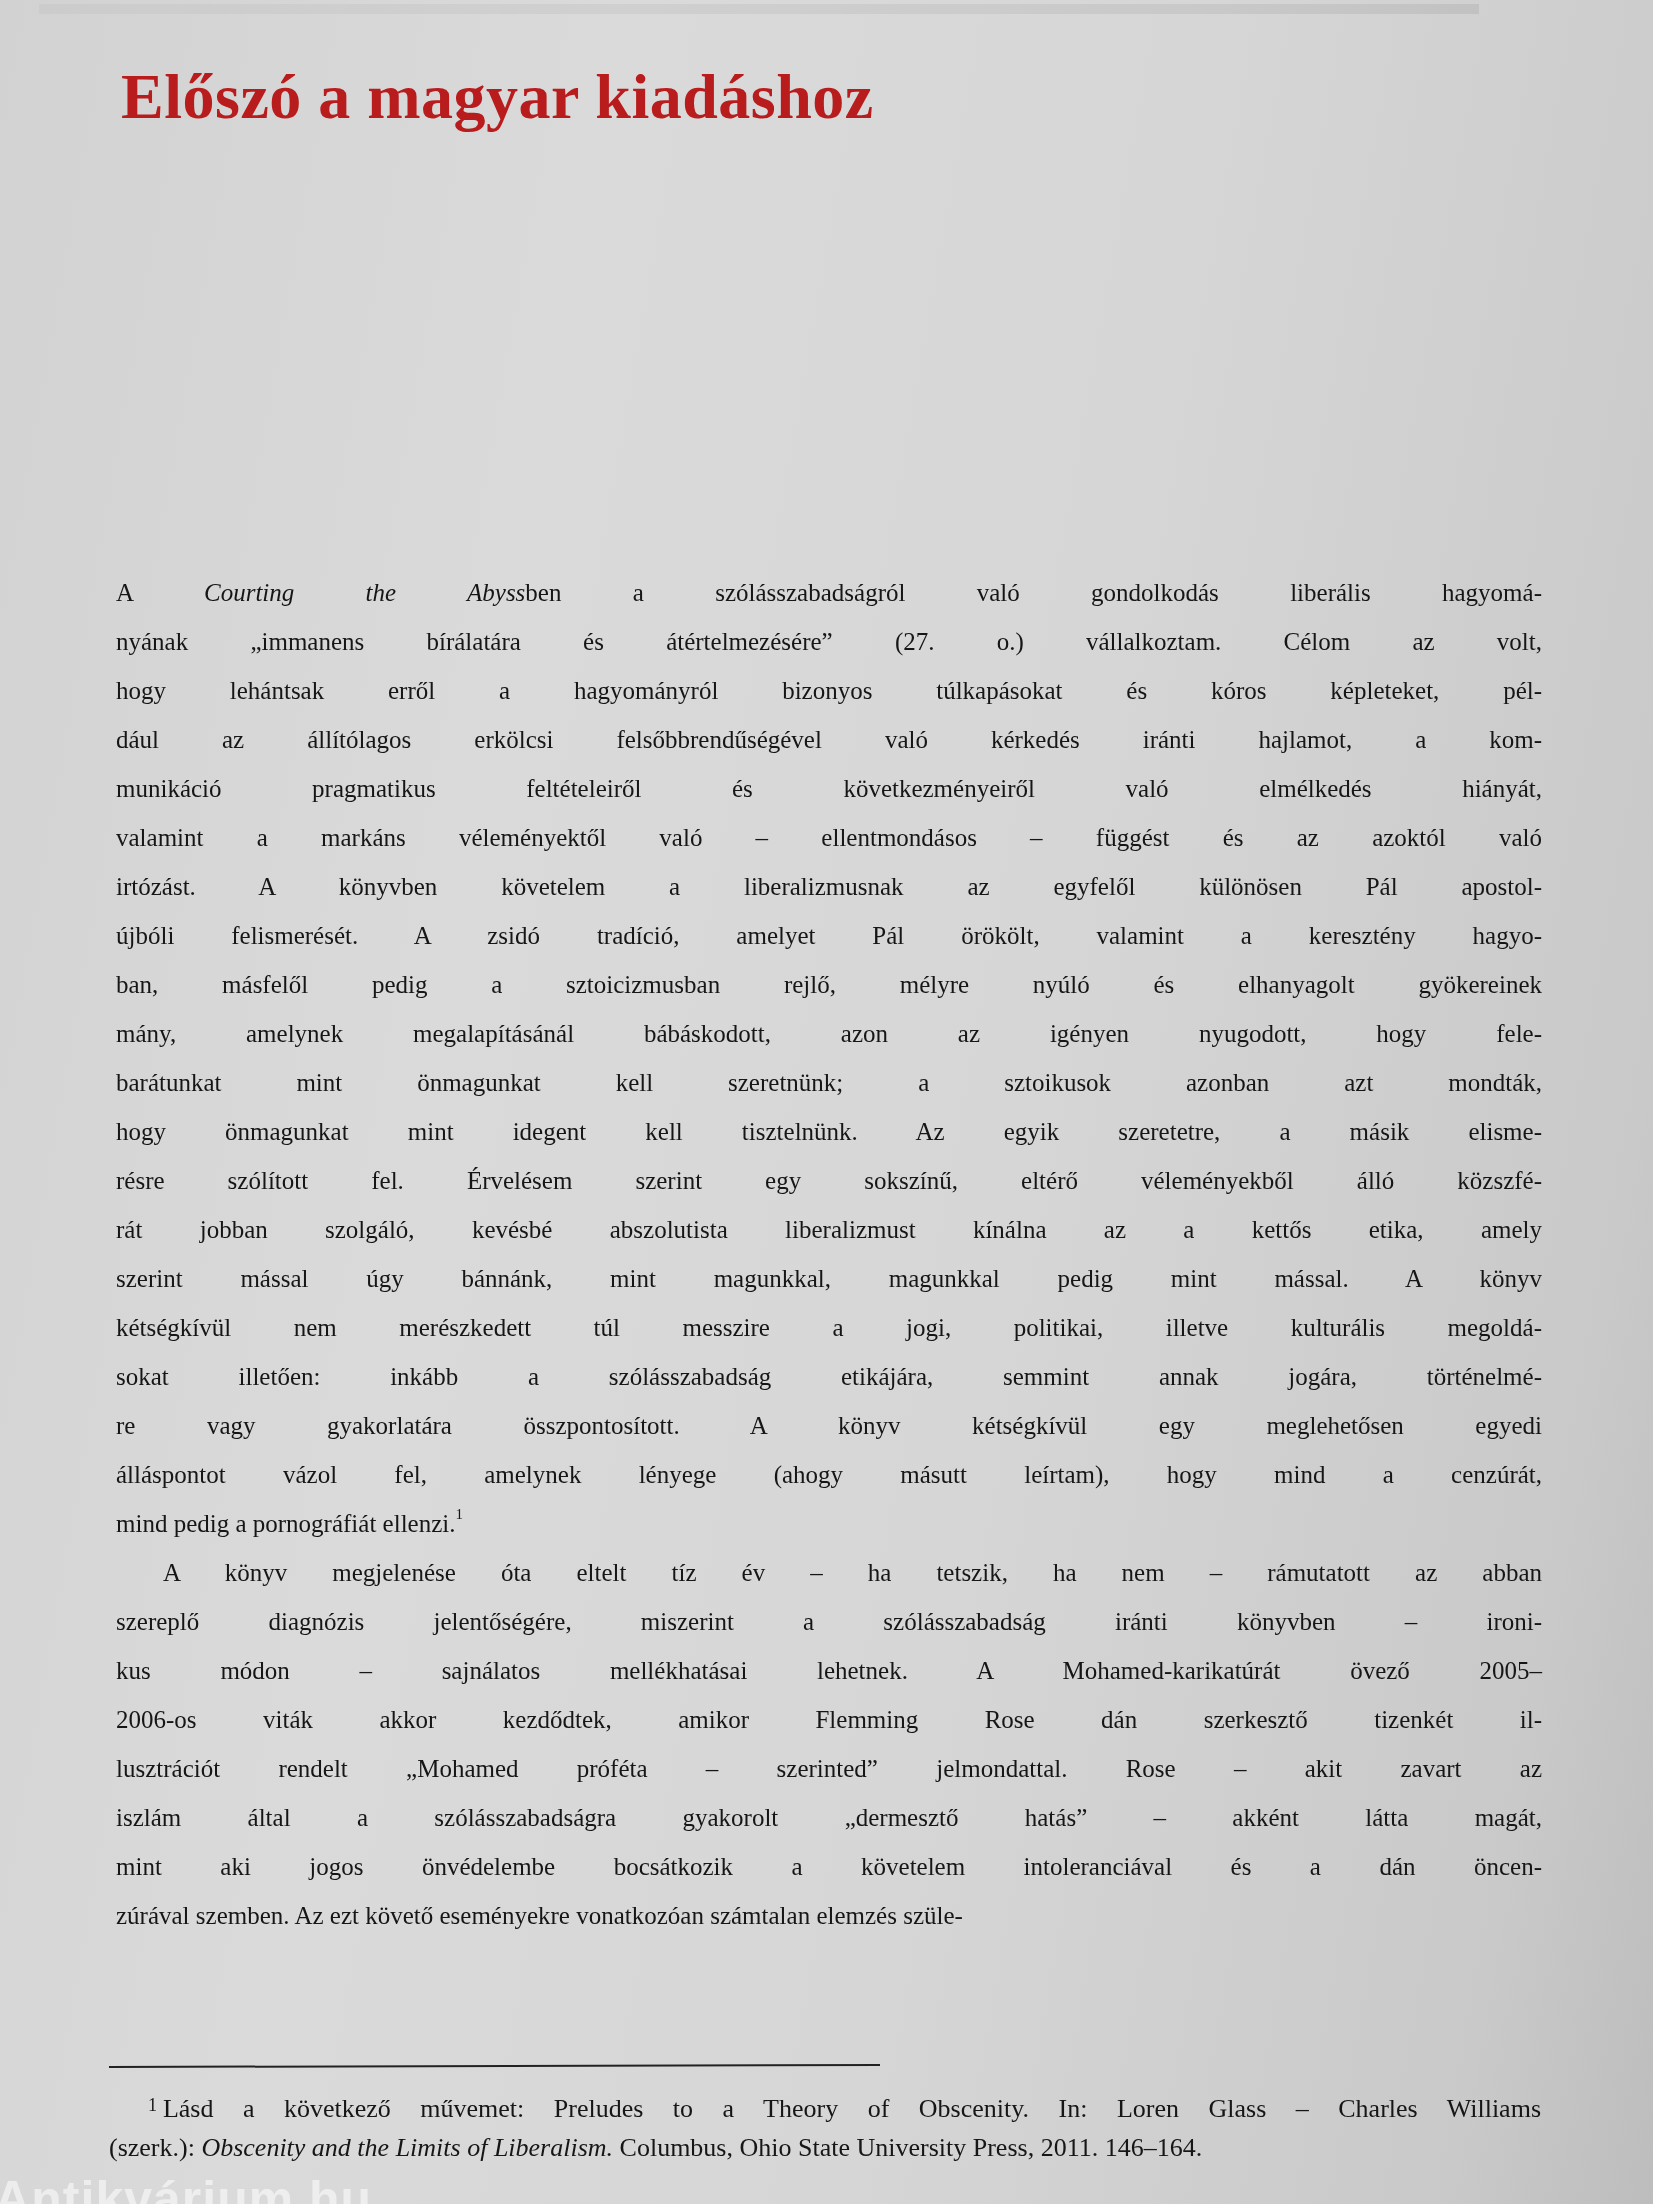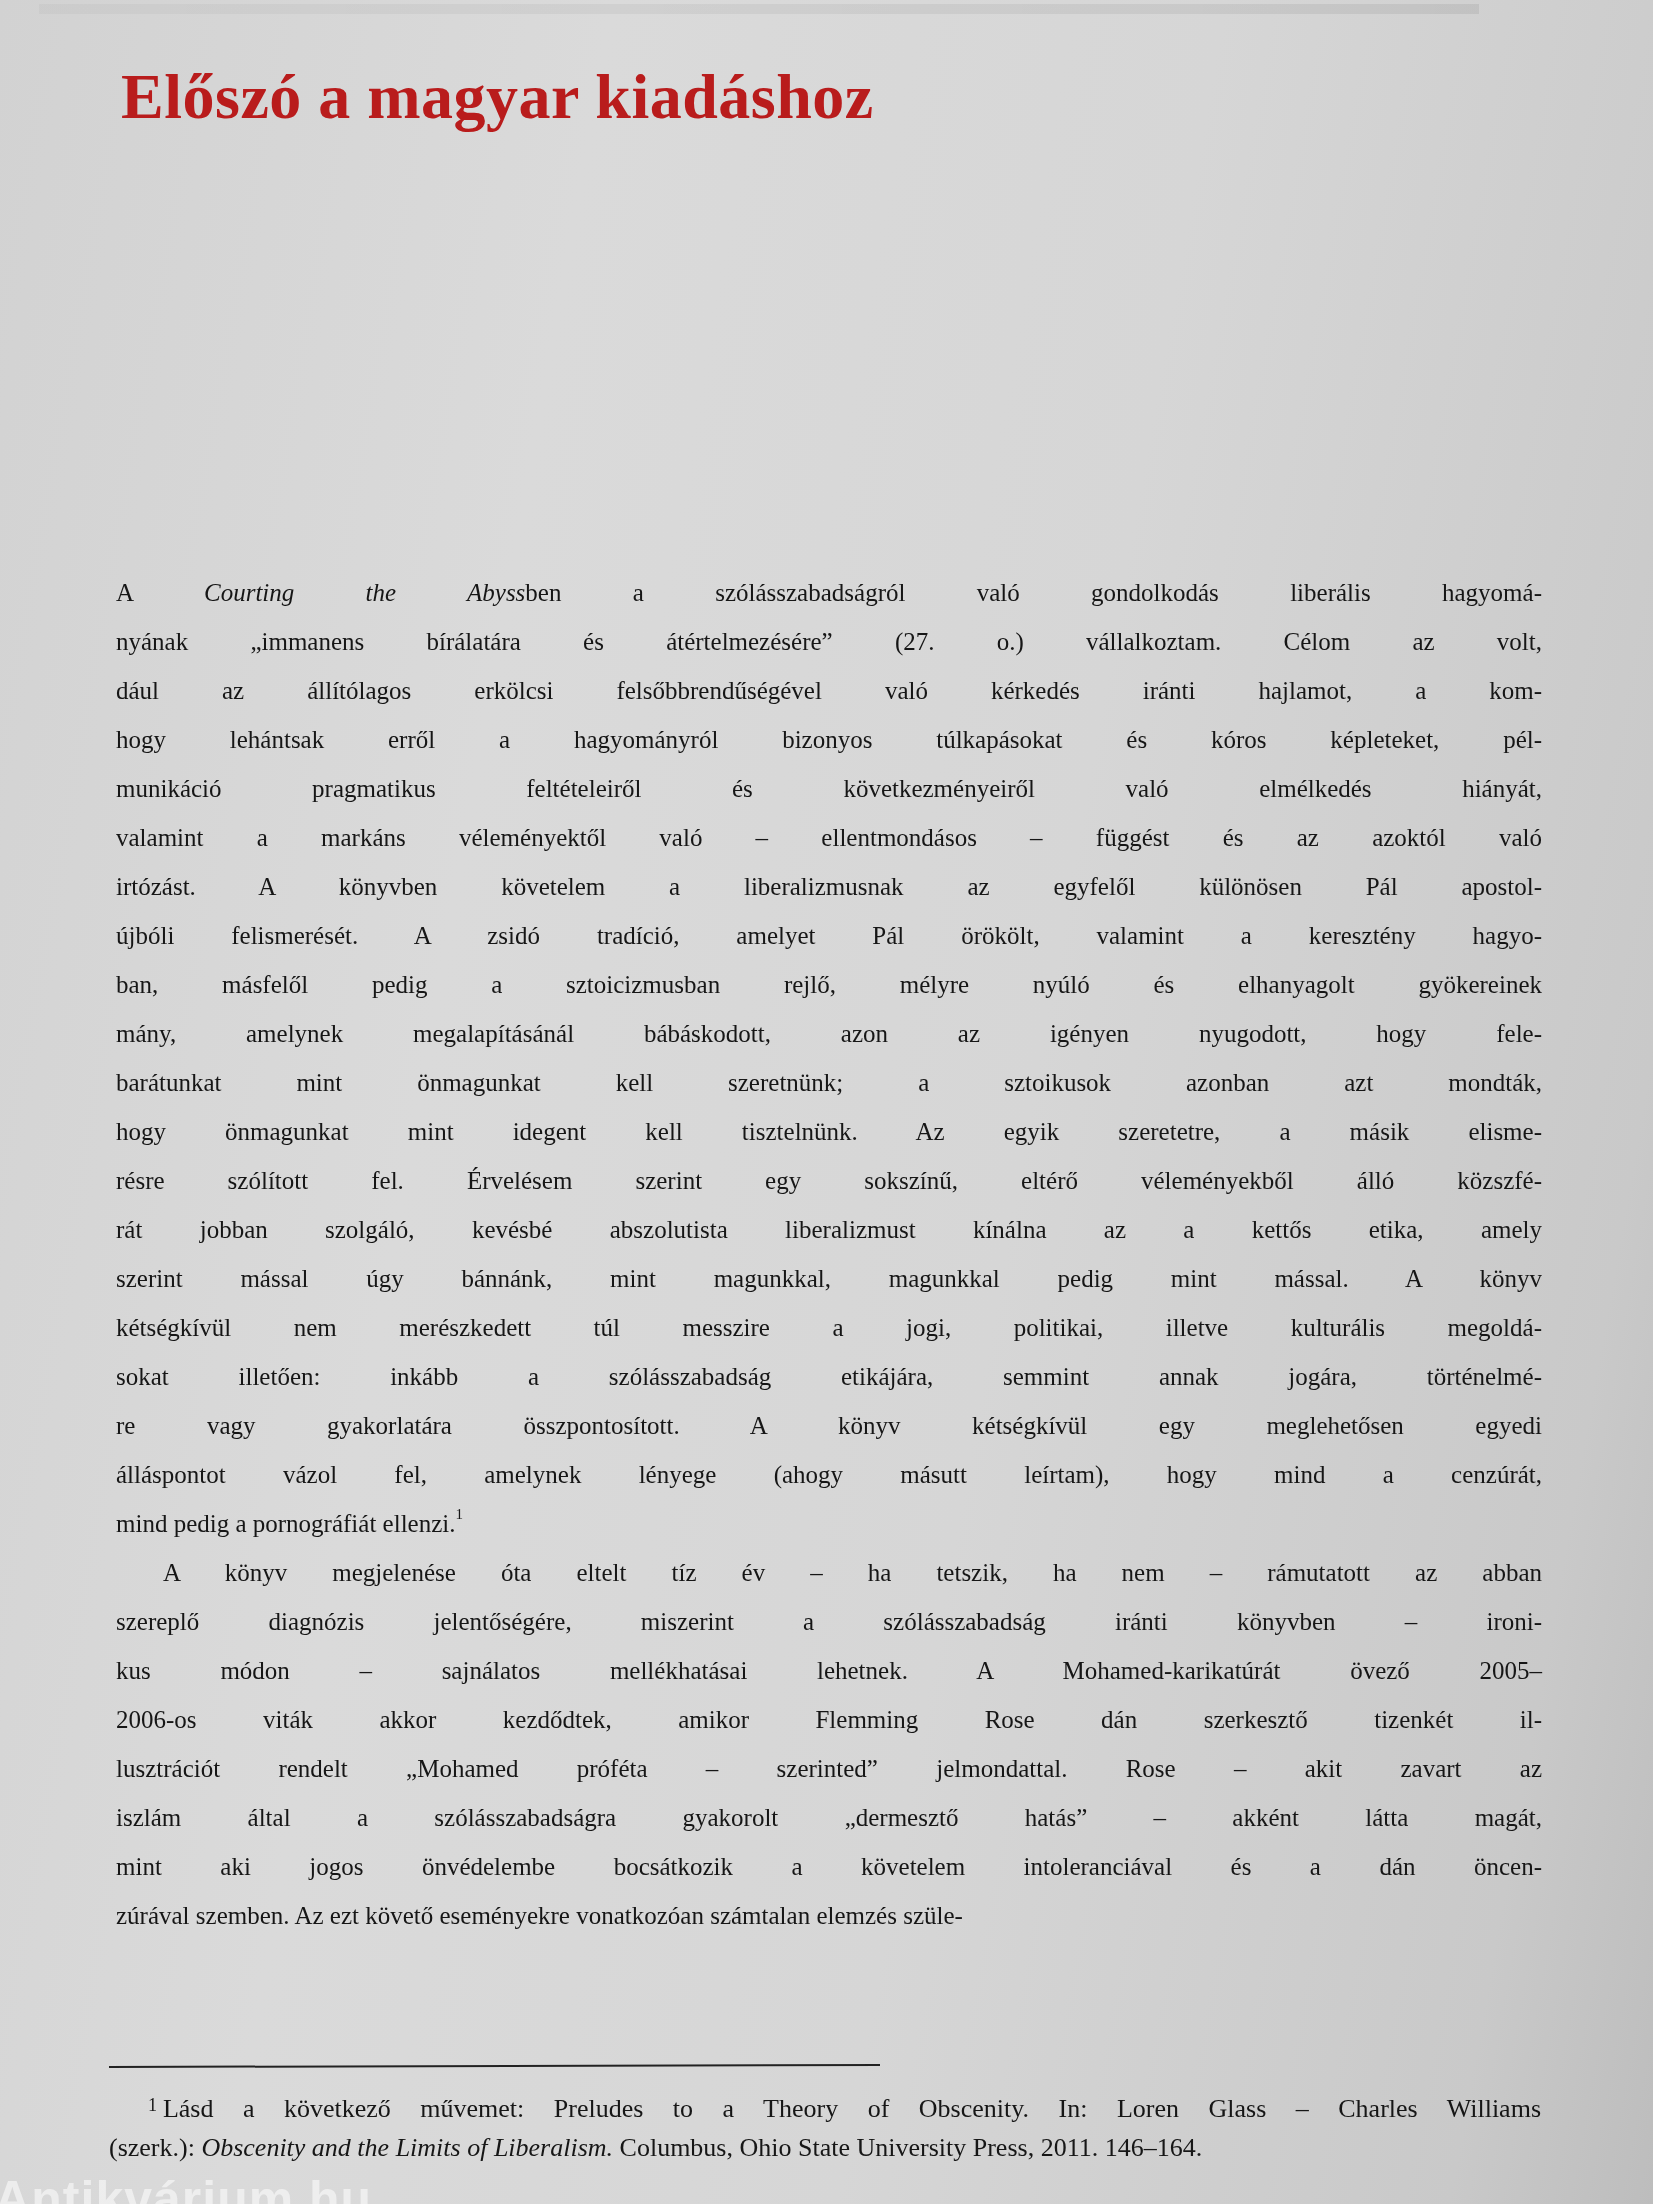--- a/index.html
+++ b/index.html
@@ -36,22 +36,22 @@
 <body>
 
 <div class="topline"></div>
 
 <h1>Előszó a magyar kiadáshoz</h1>
 
 <div class="main" id="main">
     <p>
       <span class="line">A <i>Courting the Abyss</i>ben a szólásszabadságról való gondolkodás liberális hagyomá-</span>
       <span class="line">nyának „immanens bírálatára és átértelmezésére” (27. o.) vállalkoztam. Célom az volt,</span>
+      <span class="line">hogy lehántsak erről a hagyományról bizonyos túlkapásokat és kóros képleteket, pél-</span>
       <span class="line">dául az állítólagos erkölcsi felsőbbrendűségével való kérkedés iránti hajlamot, a kom-</span>
-      <span class="line">hogy lehántsak erről a hagyományról bizonyos túlkapásokat és kóros képleteket, pél-</span>
       <span class="line">munikáció pragmatikus feltételeiről és következményeiről való elmélkedés hiányát,</span>
       <span class="line">valamint a markáns véleményektől való – ellentmondásos – függést és az azoktól való</span>
       <span class="line">irtózást. A könyvben követelem a liberalizmusnak az egyfelől különösen Pál apostol-</span>
       <span class="line">újbóli felismerését. A zsidó tradíció, amelyet Pál örökölt, valamint a keresztény hagyo-</span>
       <span class="line">ban, másfelől pedig a sztoicizmusban rejlő, mélyre nyúló és elhanyagolt gyökereinek</span>
       <span class="line">mány, amelynek megalapításánál bábáskodott, azon az igényen nyugodott, hogy fele-</span>
       <span class="line">barátunkat mint önmagunkat kell szeretnünk; a sztoikusok azonban azt mondták,</span>
       <span class="line">hogy önmagunkat mint idegent kell tisztelnünk. Az egyik szeretetre, a másik elisme-</span>
       <span class="line">résre szólított fel. Érvelésem szerint egy sokszínű, eltérő véleményekből álló közszfé-</span>
       <span class="line">rát jobban szolgáló, kevésbé abszolutista liberalizmust kínálna az a kettős etika, amely</span>

